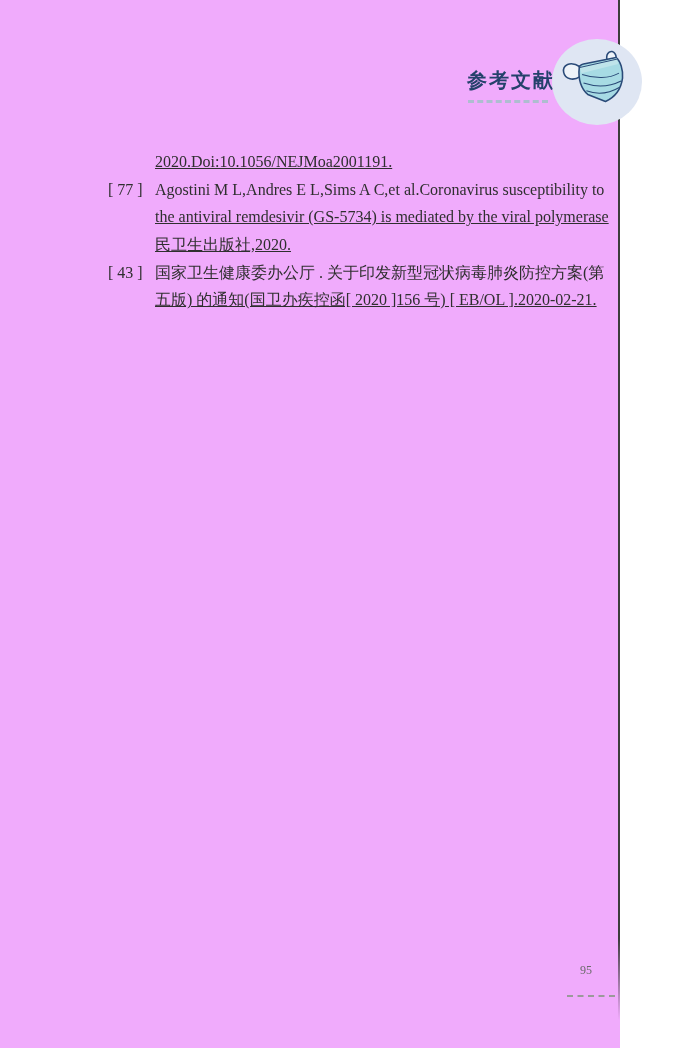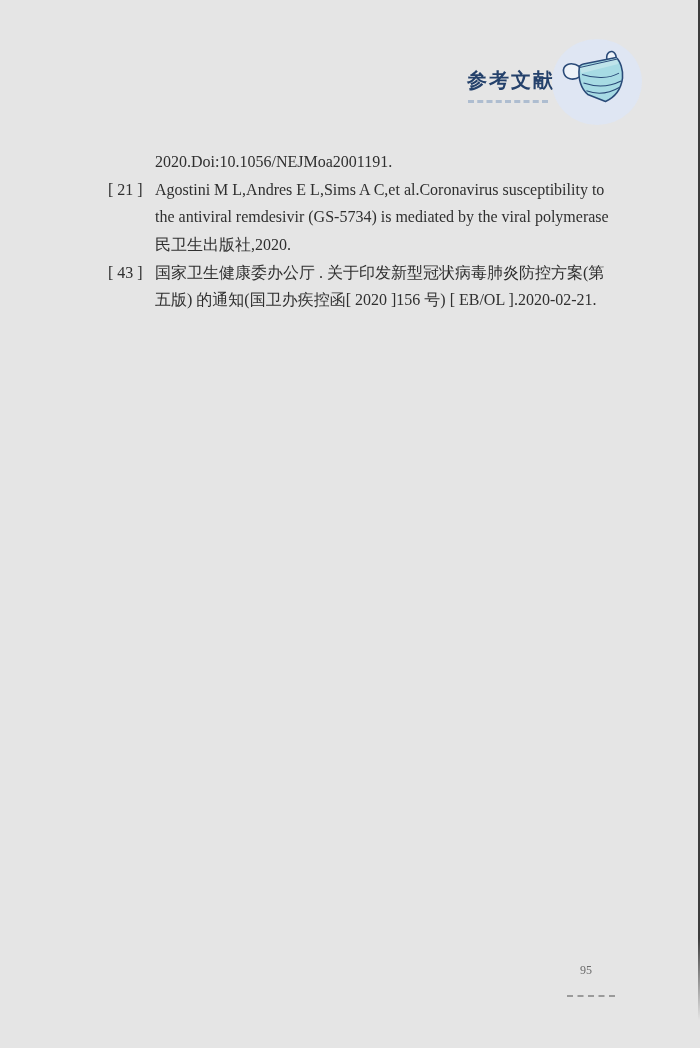--- a/index.html
+++ b/index.html
@@ -4,22 +4,22 @@
 <style>
   html, body {
     margin: 0; padding: 0;
     width: 700px; height: 1048px;
     background: #ffffff;
     font-family: "Liberation Serif", "DejaVu Serif", serif;
     overflow: hidden;
   }
   .page {
     position: absolute; inset: 0;
-    width: 700px; height: 1048px;
-    background: #e5e5e5;
+    width: 620px; height: 1048px;
+    background: #f0abfc;
   }
   
   .edge-line {
     position: absolute; right: 0; top: 0;
     width: 2px; height: 1020px;
     background: linear-gradient(to bottom, #3c3c3c 0%, #3c3c3c 92%, rgba(60,60,60,0) 100%);
   }
   
   .header-title {
     position: absolute; left: 467px; top: 67px;
@@ -42,21 +42,21 @@
   
   .refs {
     position: absolute; left: 108px; top: 148px;
     width: 524px;
     font-size: 16px; color: #2f2f2f;
   }
   .line {
     line-height: 27.7px; height: 27.7px;
     white-space: nowrap;
   }
-  .line.cont { padding-left: 47px; }
+  .line.cont { padding-left: 47px; text-decoration: underline; }
   .ref-num { display: inline-block; width: 47px; }
   
   .page-number {
     position: absolute; left: 568px; top: 963px;
     width: 36px; text-align: center;
     font-size: 12px; color: #6b6b6b; font-family: Liberation Serif, serif;
   }
   .page-number-dashes {
     position: absolute; left: 567px; top: 995px;
     width: 48px; height: 0;
@@ -89,21 +89,21 @@
       <path d="M40,60 C56,66 70,65 87,55" fill="none" stroke="#2a4a78" stroke-width="1.5"></path>
     </svg>
   </div>
 
   <div class="refs">
     <div class="line cont">
       <span class="txt">2020.Doi:10.1056/NEJMoa2001191.</span>
     </div>
 
     <div class="line">
-      <span class="ref-num">[ 21 ]</span><span class="txt">Agostini M L,Andres E L,Sims A C,et al.Coronavirus susceptibility to</span>
+      <span class="ref-num">[ 77 ]</span><span class="txt">Agostini M L,Andres E L,Sims A C,et al.Coronavirus susceptibility to</span>
     </div>
     <div class="line cont">
       <span class="txt">the antiviral remdesivir (GS-5734) is mediated by the viral polymerase</span>
     </div>
 
     <div class="line cont">
       <span class="txt">民卫生出版社,2020.</span>
     </div>
 
     <div class="line">

